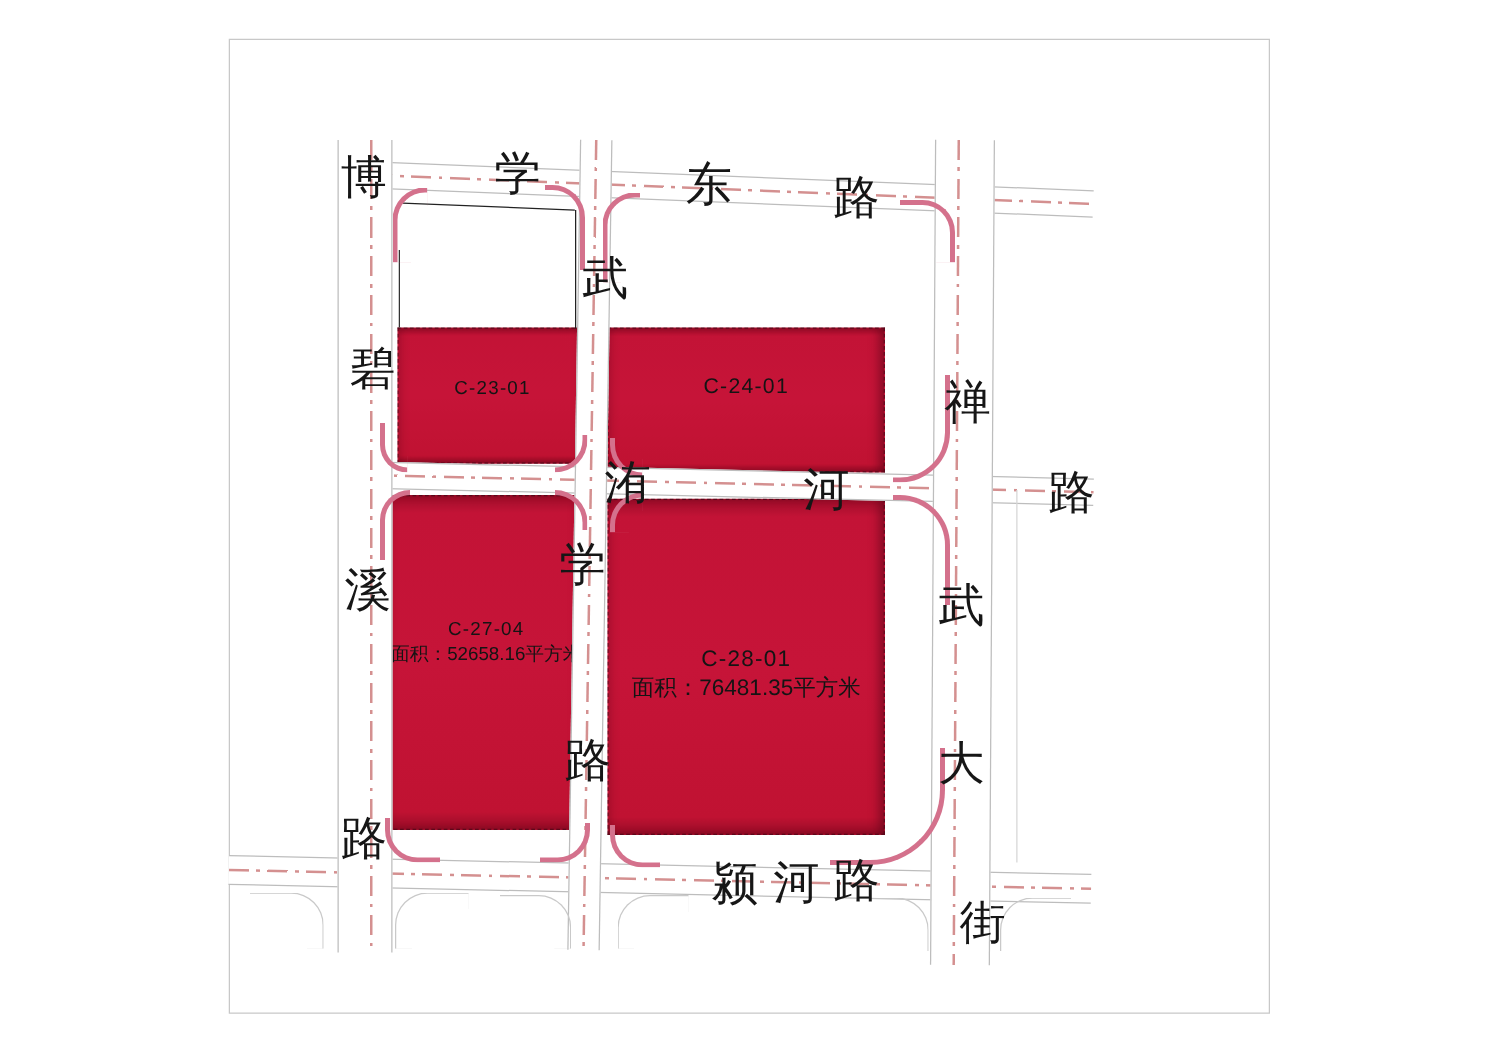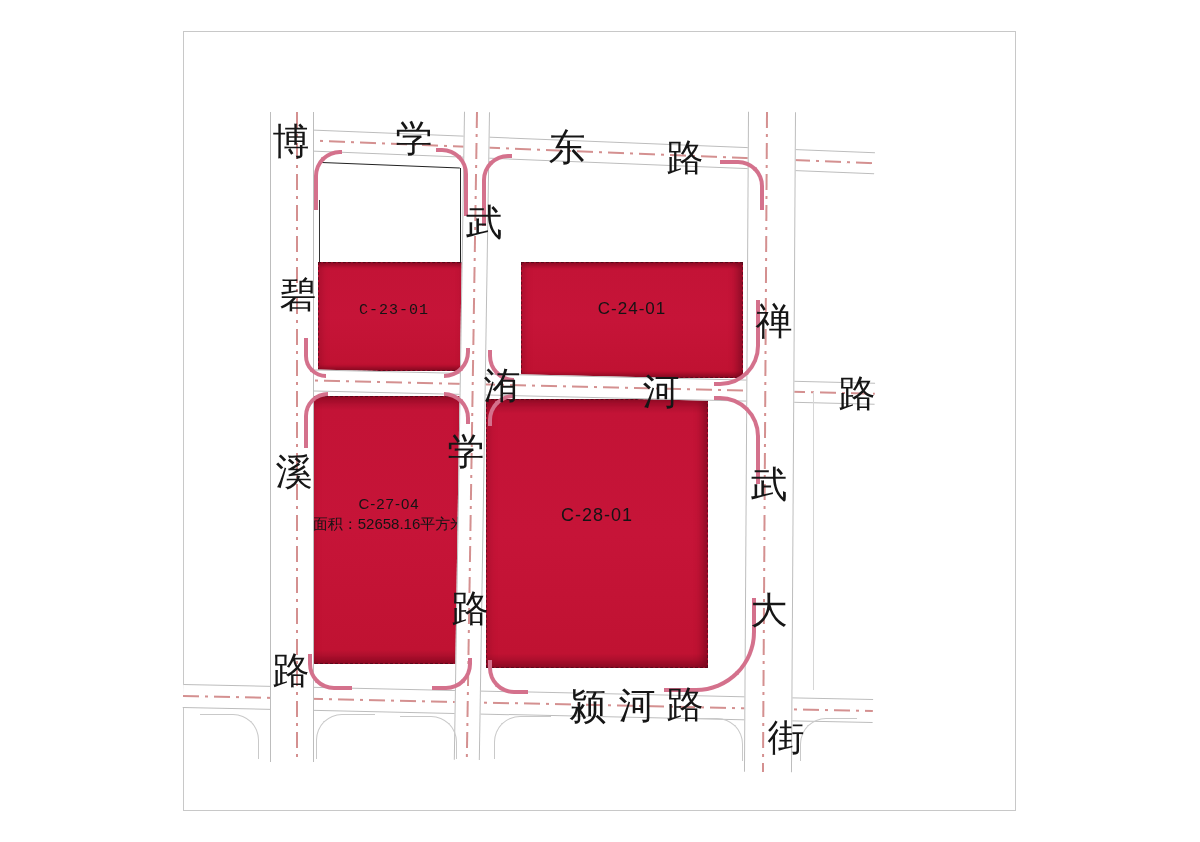--- a/index.html
+++ b/index.html
@@ -37,41 +37,42 @@
   .rchar{position:absolute;width:40px;height:40px;font-size:37px;line-height:40px;
          text-align:center;color:#161616;font-weight:500;}
 </style>
 </head>
 <body>
 
 <div id="stage">
   <div id="frame"></div>
 
   <div class="parcel" style="left:318px;top:262px;width:150px;height:107px;">
-    <div class="plabel" style="top:38px;font-size:15px;font-family:Liberation Mono, monospace;">
+    <div class="plabel" style="top:38px;font-size:15px;">
       <div class="code">C-23-01</div>
     </div>
   </div>
 
-  <div class="parcel" style="left:486px;top:262px;width:220px;height:114px;margin-left:35px;">
+  <div class="parcel" style="left:486px;top:262px;width:220px;height:114px;">
     <div class="plabel" style="top:35px;font-size:17px;">
       <div class="code">C-24-01</div>
     </div>
   </div>
 
   <div class="parcel" style="left:310px;top:396px;width:156px;height:266px;">
     <div class="plabel" style="top:97px;font-size:15px;">
       <div class="code">C-27-04</div>
       <div class="area">面积：52658.16平方米</div>
     </div>
   </div>
 
   <div class="parcel" style="left:486px;top:399px;width:220px;height:267px;">
-    <div class="plabel" style="top:104px;font-size:18px;">
+    <div class="plabel" style="top:116px;font-size:18px;">
       <div class="code">C-28-01</div>
+      <div class="area">面积：76481.35平方米</div>
     </div>
   </div>
 
   <div class="bline" style="left:322px;top:162px;width:138px;border-top:1.5px solid #222;transform:rotate(2.3deg);transform-origin:0 0;"></div>
   <div class="bline" style="left:460px;top:168px;height:95px;border-left:1.5px solid #222;"></div>
   <div class="bline" style="left:319px;top:200px;height:62px;border-left:1px solid #333;"></div>
 
   <div class="road" style="left:298px;top:129px;width:577px;height:20px;transform:rotate(2.3deg);transform-origin:0 50%;">
     <div class="cl-h"></div>
   </div>

